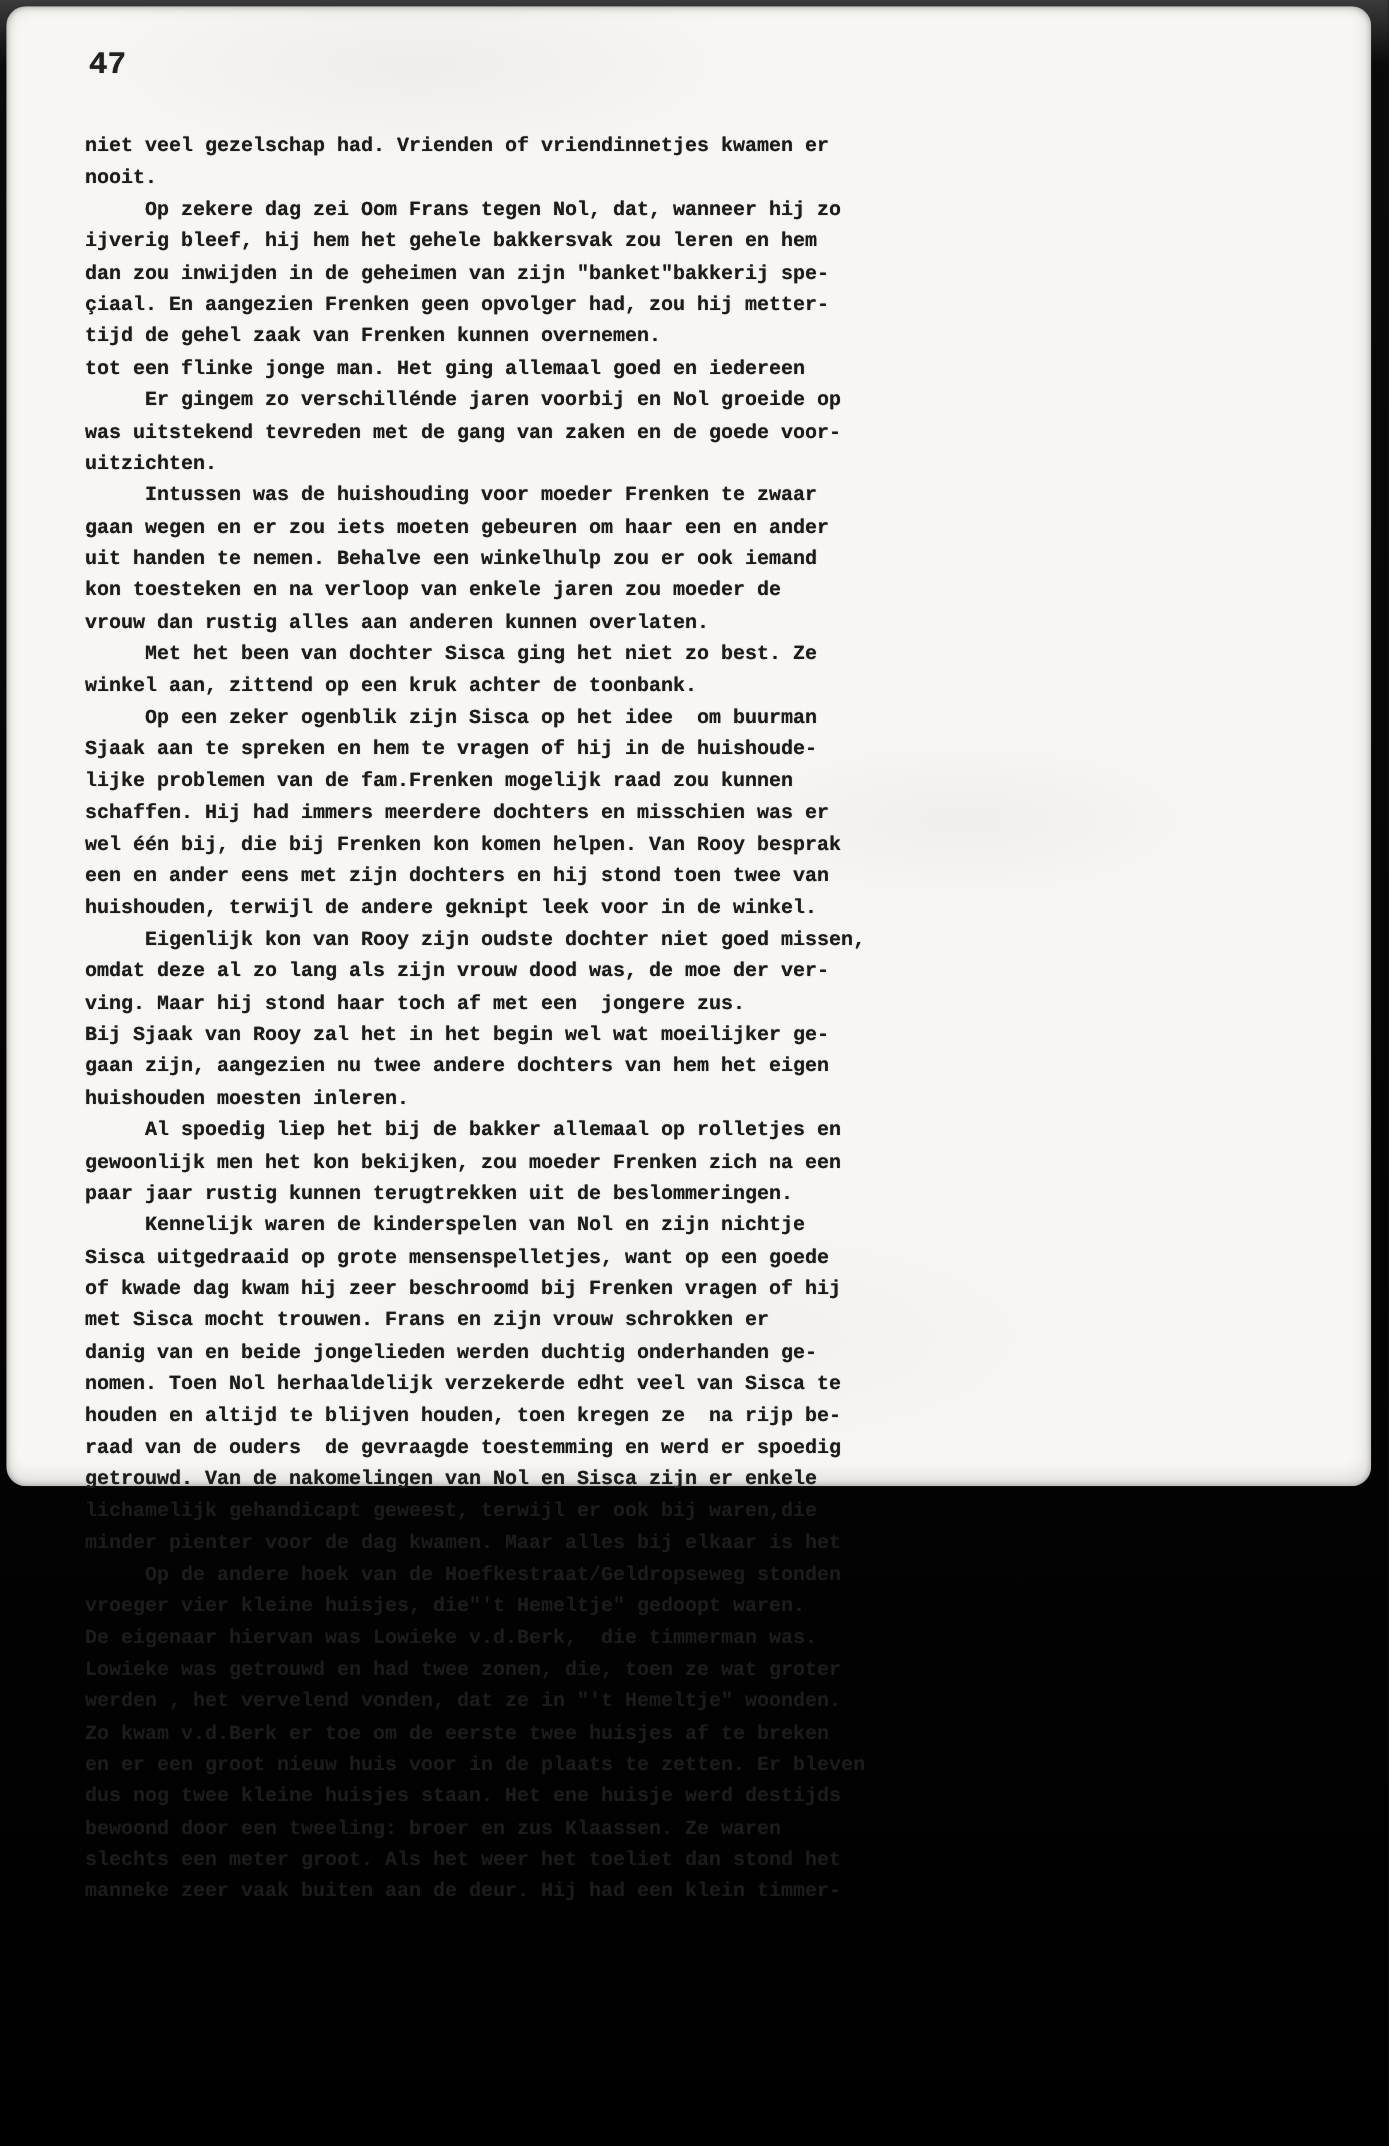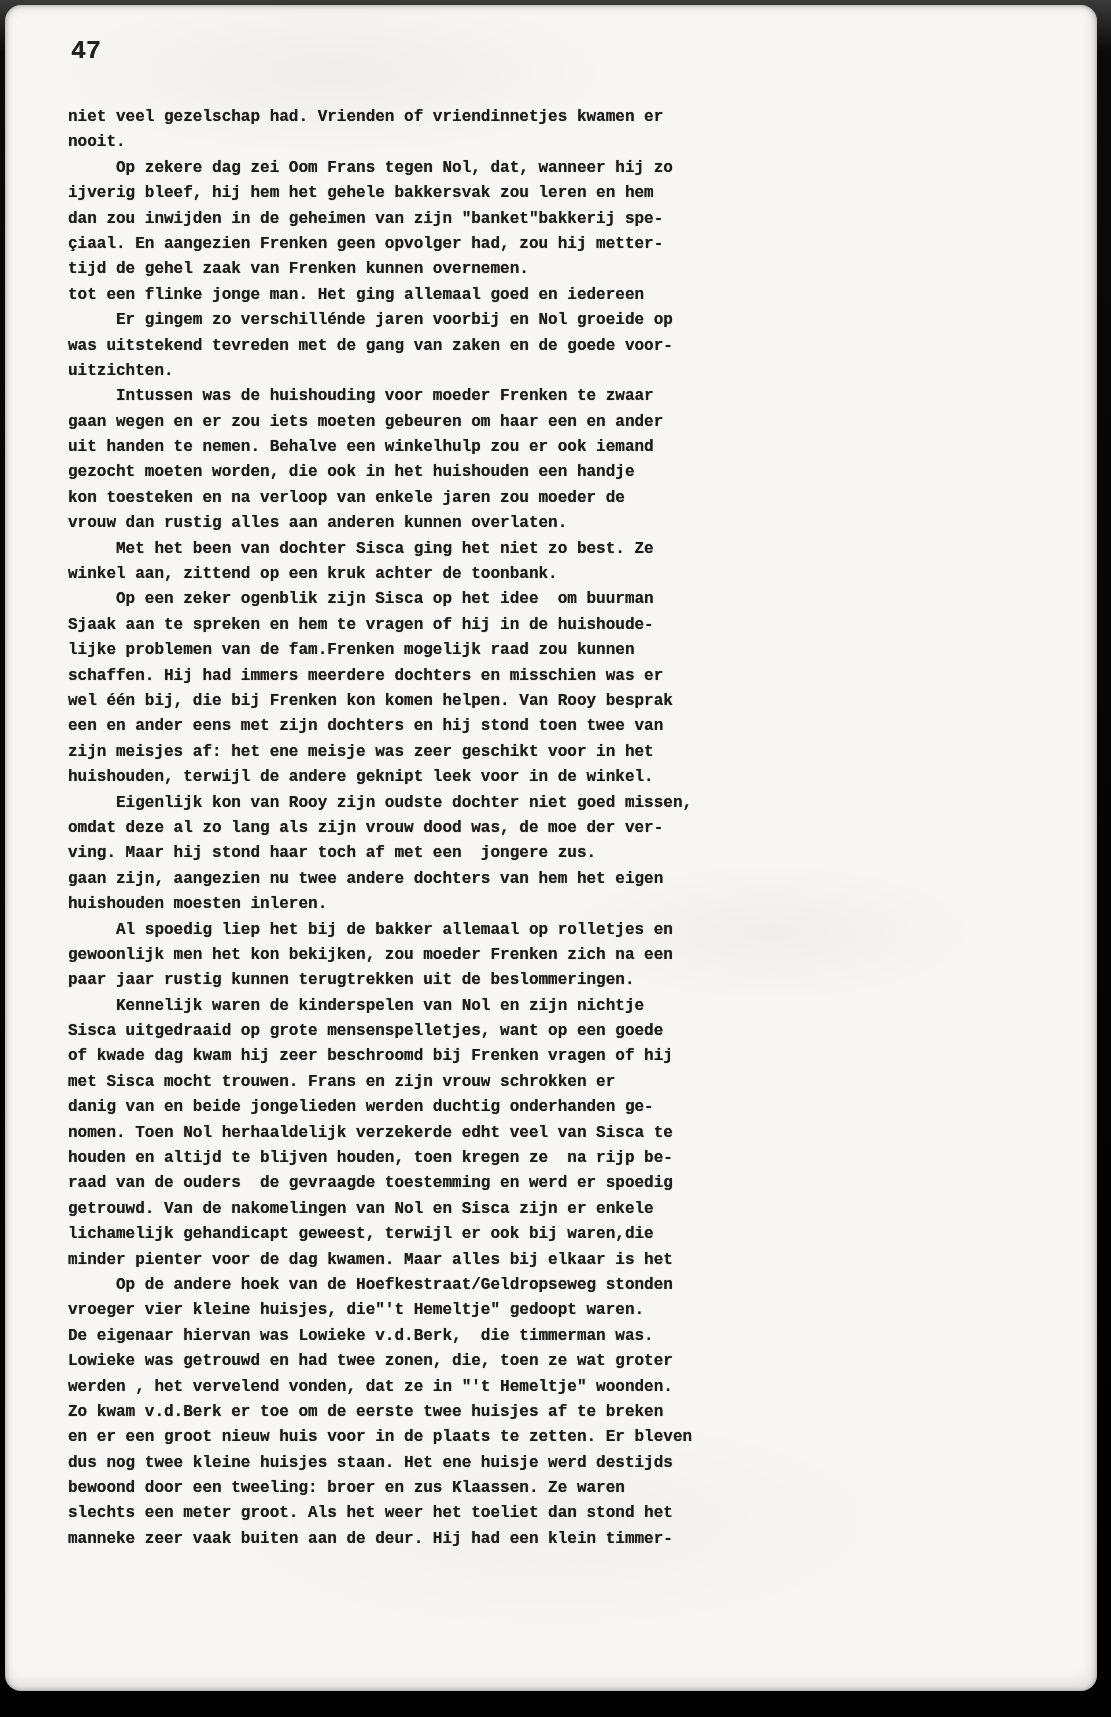--- a/index.html
+++ b/index.html
@@ -15,21 +15,21 @@
     position: relative;
     width: 1111px;
     height: 1717px;
     background: linear-gradient(180deg, #3a3a3a 0%, #0a0a0a 3%, #000 97%, #000 100%);
   }
   .paper {
     position: absolute;
     left: 5px;
     top: 5px;
     width: 1092px;
-    height: 1686px;
+    height: 1184px;
     background:
       radial-gradient(ellipse 400px 120px at 30% 4%, rgba(0,0,0,0.035), transparent 70%),
       radial-gradient(ellipse 300px 100px at 70% 55%, rgba(0,0,0,0.03), transparent 70%),
       radial-gradient(ellipse 500px 160px at 50% 90%, rgba(0,0,0,0.025), transparent 70%),
       #f7f6f2;
     border-radius: 16px;
     box-shadow:
       inset 0 0 5px rgba(0,0,0,0.35),
       inset -4px -8px 14px rgba(0,0,0,0.10),
       inset 4px 4px 10px rgba(0,0,0,0.06);
@@ -75,36 +75,35 @@
         <div class="text-line">dan zou inwijden in de geheimen van zijn "banket"bakkerij spe-</div>
         <div class="text-line">çiaal. En aangezien Frenken geen opvolger had, zou hij metter-</div>
         <div class="text-line">tijd de gehel zaak van Frenken kunnen overnemen.</div>
         <div class="text-line">tot een flinke jonge man. Het ging allemaal goed en iedereen</div>
         <div class="text-line">     Er gingem zo verschillénde jaren voorbij en Nol groeide op</div>
         <div class="text-line">was uitstekend tevreden met de gang van zaken en de goede voor-</div>
         <div class="text-line">uitzichten.</div>
         <div class="text-line">     Intussen was de huishouding voor moeder Frenken te zwaar</div>
         <div class="text-line">gaan wegen en er zou iets moeten gebeuren om haar een en ander</div>
         <div class="text-line">uit handen te nemen. Behalve een winkelhulp zou er ook iemand</div>
-        <div class="text-line">gezocht moeten worden, die ook in het huishouden een handje</div>
         <div class="text-line">kon toesteken en na verloop van enkele jaren zou moeder de</div>
         <div class="text-line">vrouw dan rustig alles aan anderen kunnen overlaten.</div>
         <div class="text-line">     Met het been van dochter Sisca ging het niet zo best. Ze</div>
         <div class="text-line">winkel aan, zittend op een kruk achter de toonbank.</div>
         <div class="text-line">     Op een zeker ogenblik zijn Sisca op het idee  om buurman</div>
         <div class="text-line">Sjaak aan te spreken en hem te vragen of hij in de huishoude-</div>
         <div class="text-line">lijke problemen van de fam.Frenken mogelijk raad zou kunnen</div>
         <div class="text-line">schaffen. Hij had immers meerdere dochters en misschien was er</div>
         <div class="text-line">wel één bij, die bij Frenken kon komen helpen. Van Rooy besprak</div>
         <div class="text-line">een en ander eens met zijn dochters en hij stond toen twee van</div>
-        <div class="text-line">zijn meisjes af: het ene meisje was zeer geschikt voor in het</div>
         <div class="text-line">huishouden, terwijl de andere geknipt leek voor in de winkel.</div>
         <div class="text-line">     Eigenlijk kon van Rooy zijn oudste dochter niet goed missen,</div>
         <div class="text-line">omdat deze al zo lang als zijn vrouw dood was, de moe der ver-</div>
         <div class="text-line">ving. Maar hij stond haar toch af met een  jongere zus.</div>
+        <div class="text-line">Bij Sjaak van Rooy zal het in het begin wel wat moeilijker ge-</div>
         <div class="text-line">gaan zijn, aangezien nu twee andere dochters van hem het eigen</div>
         <div class="text-line">huishouden moesten inleren.</div>
         <div class="text-line">     Al spoedig liep het bij de bakker allemaal op rolletjes en</div>
         <div class="text-line">gewoonlijk men het kon bekijken, zou moeder Frenken zich na een</div>
         <div class="text-line">paar jaar rustig kunnen terugtrekken uit de beslommeringen.</div>
         <div class="text-line">     Kennelijk waren de kinderspelen van Nol en zijn nichtje</div>
         <div class="text-line">Sisca uitgedraaid op grote mensenspelletjes, want op een goede</div>
         <div class="text-line">of kwade dag kwam hij zeer beschroomd bij Frenken vragen of hij</div>
         <div class="text-line">met Sisca mocht trouwen. Frans en zijn vrouw schrokken er</div>
         <div class="text-line">danig van en beide jongelieden werden duchtig onderhanden ge-</div>

